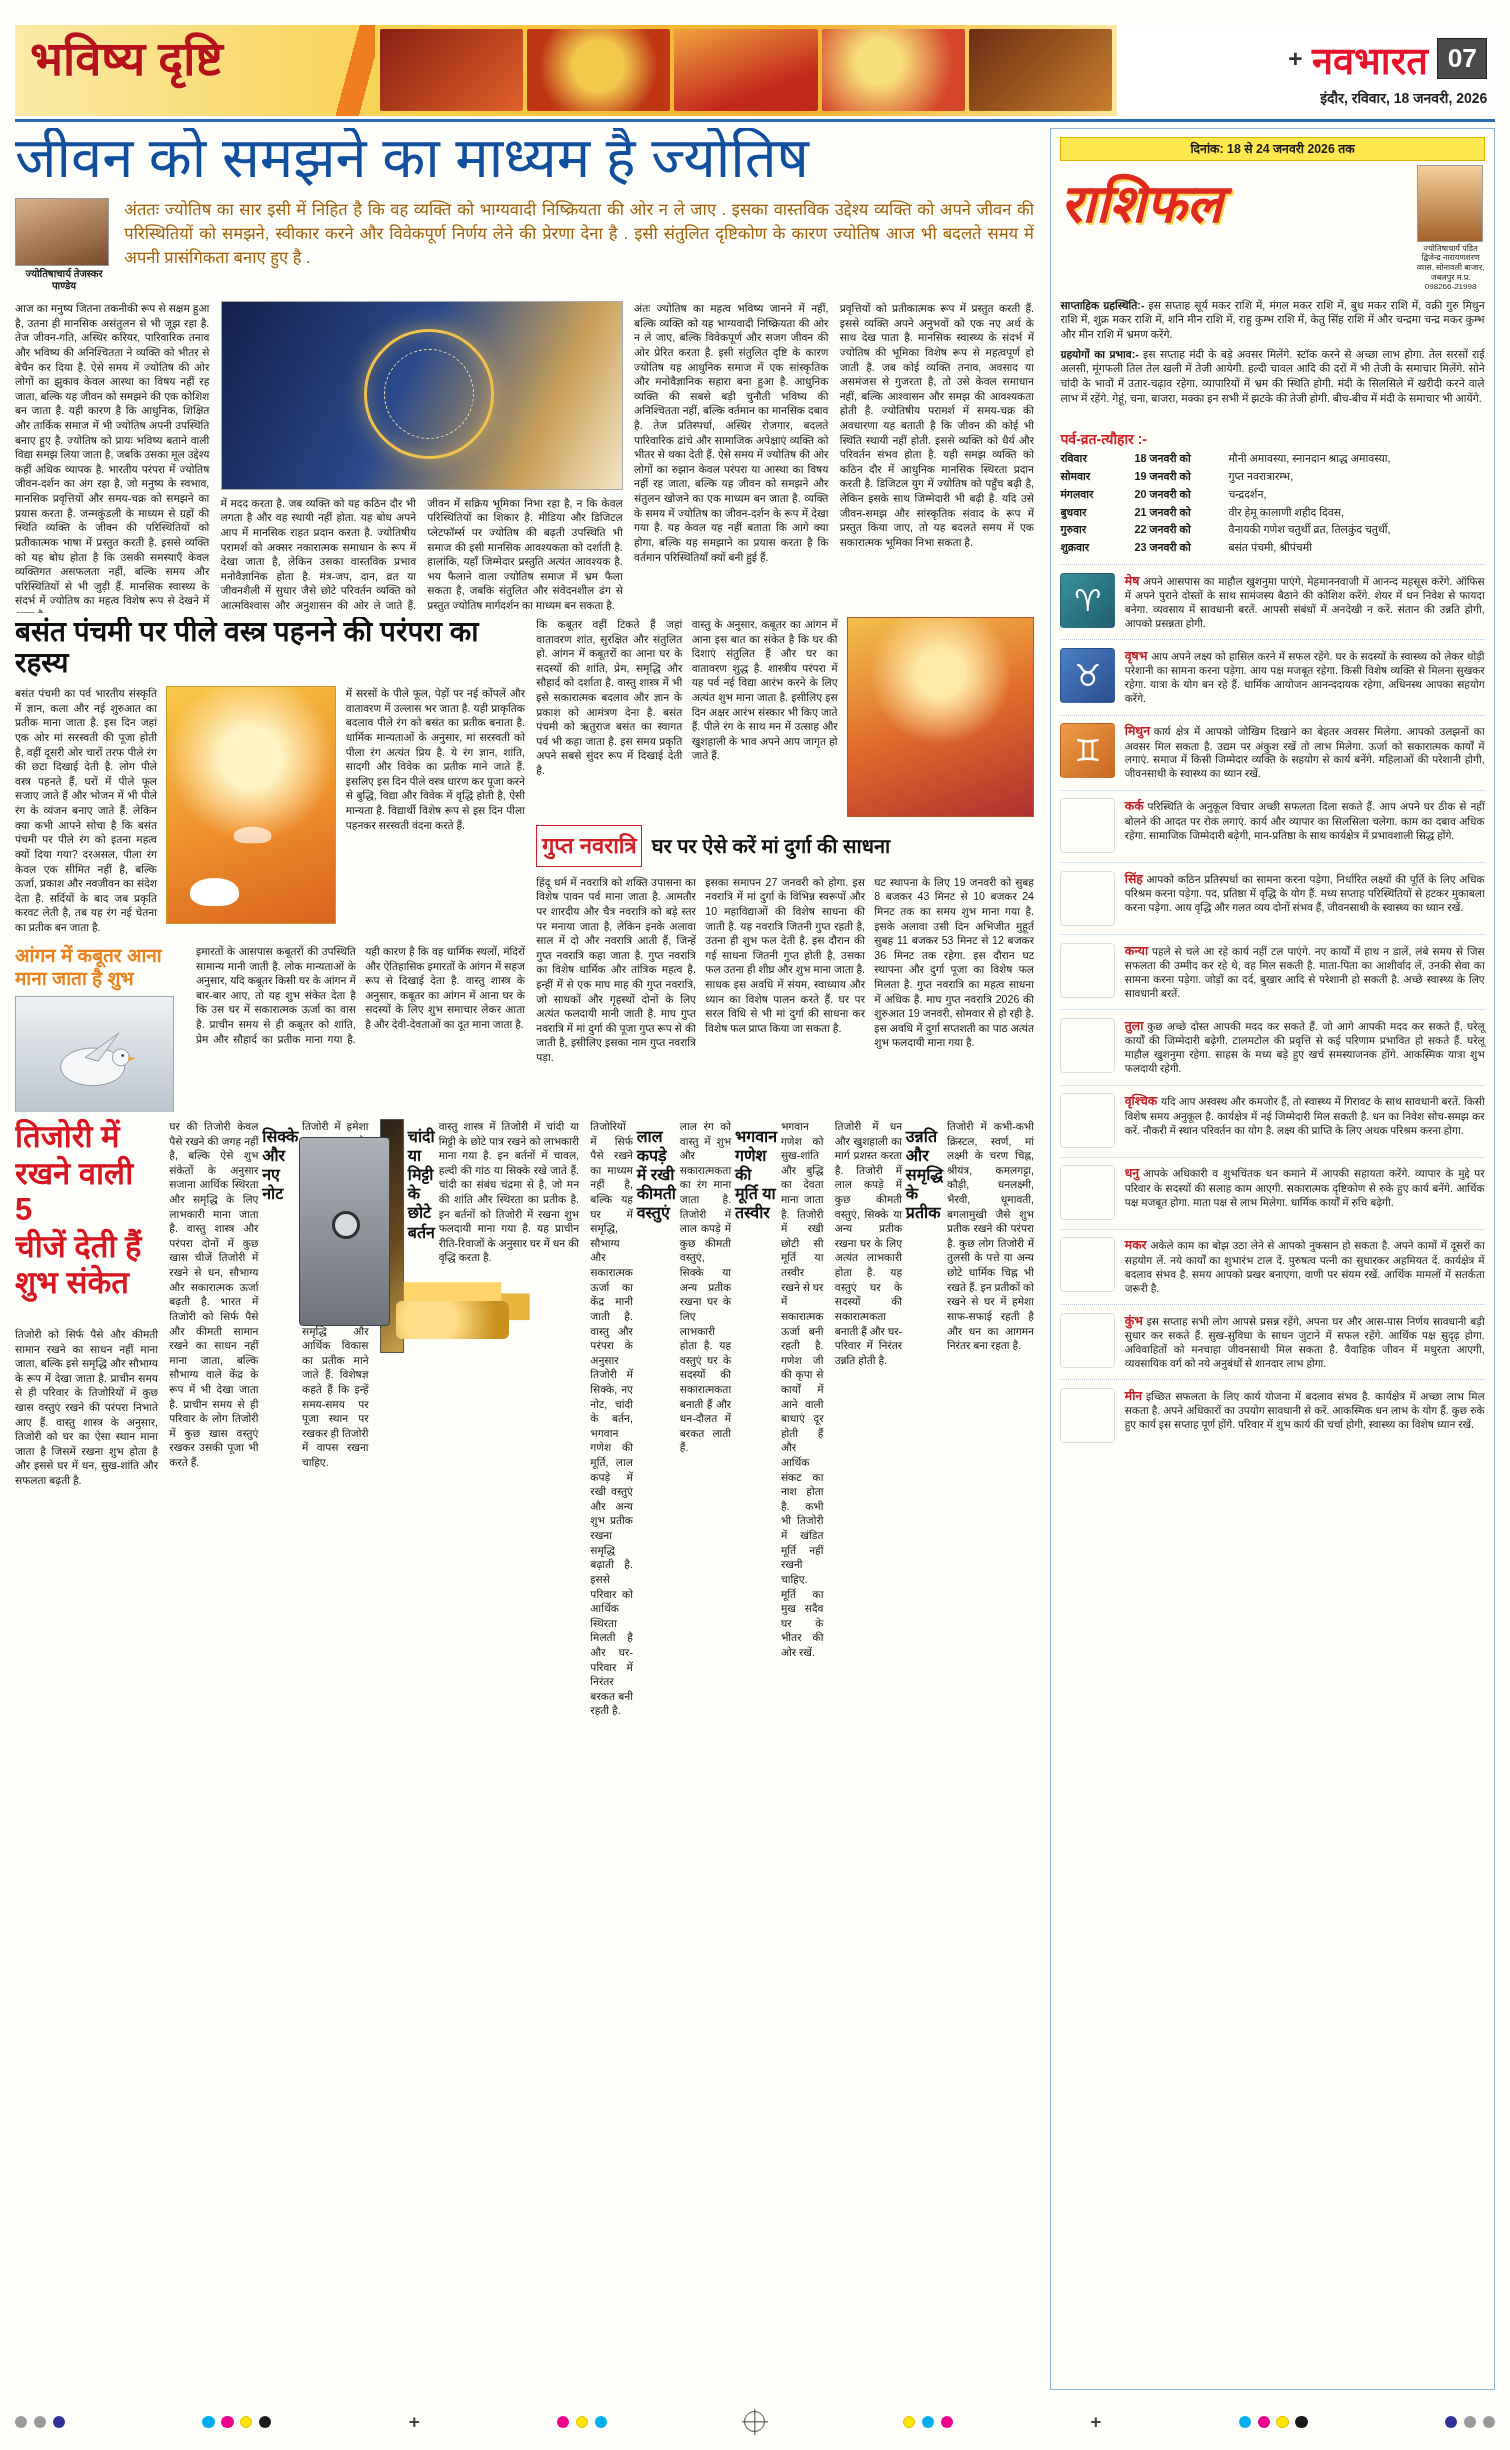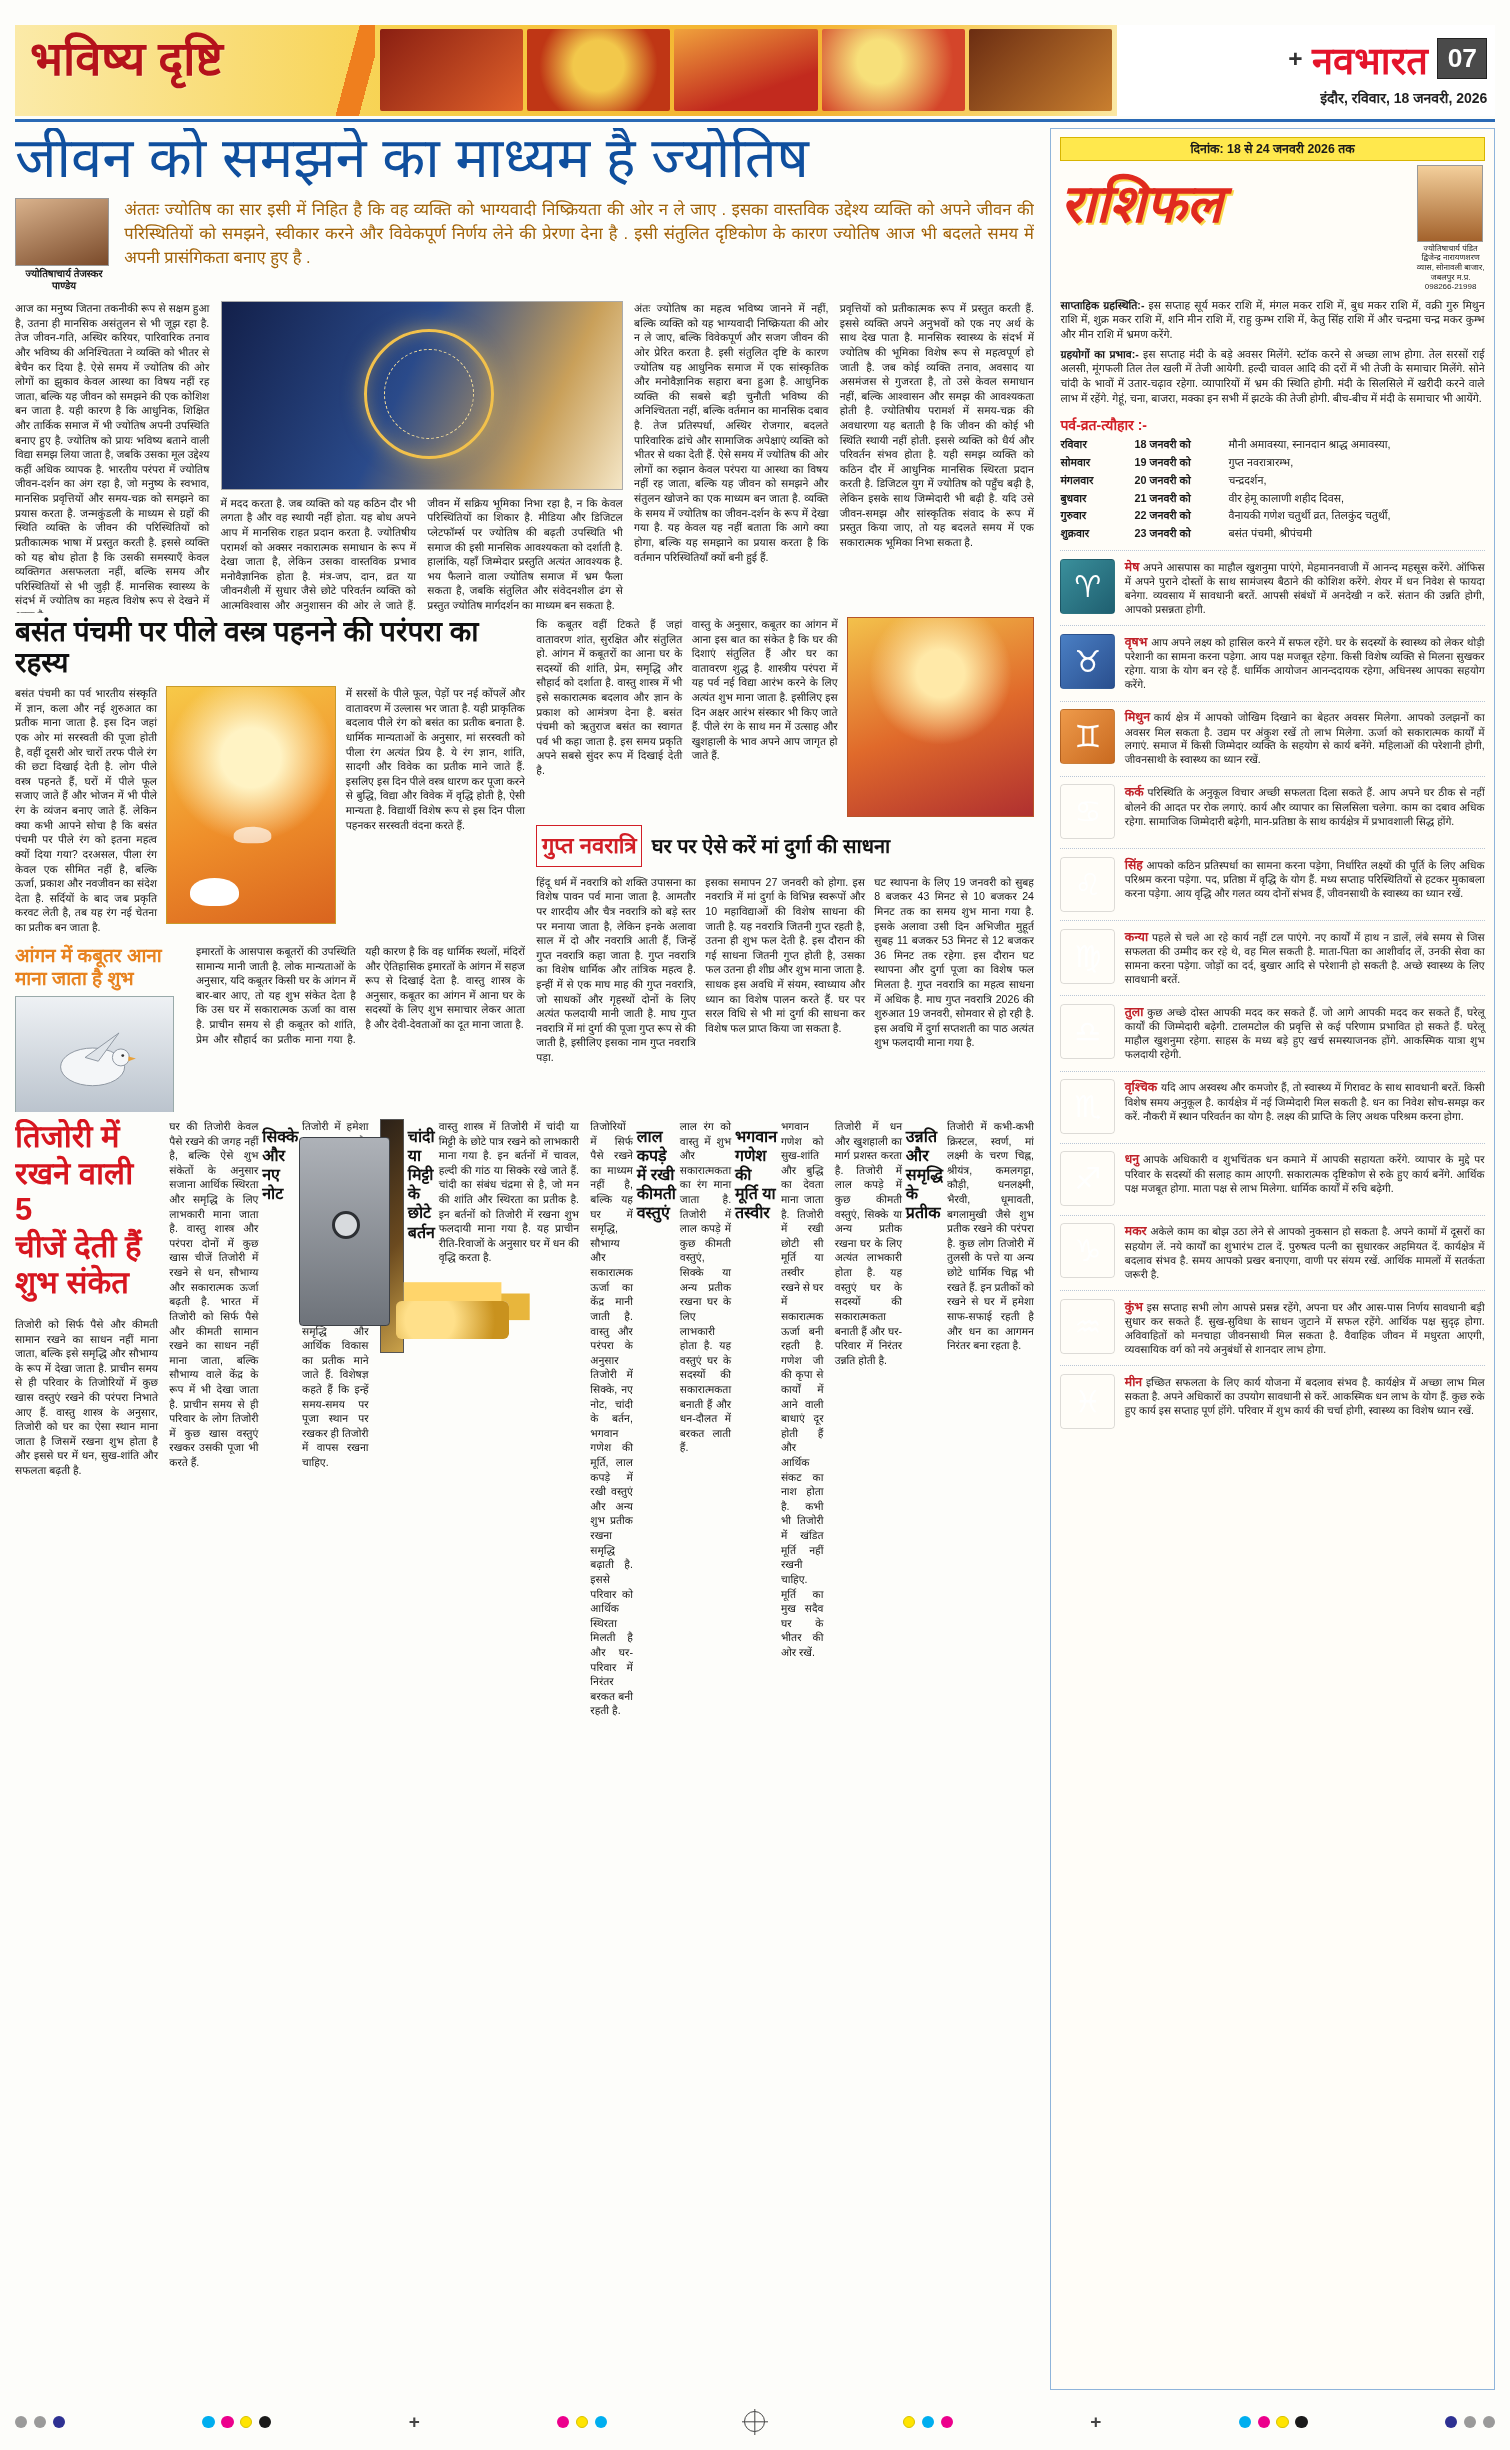--- a/index.html
+++ b/index.html
@@ -70,40 +70,40 @@
   .b2r-headrow{display:flex;gap:9.4px;align-items:center;margin-top:7.6px}
   .gupt{width:106px;flex:none;border:1.9px solid #d21f26;color:#d21f26;font-weight:bold;font-size:22px;line-height:1.15;text-align:center;padding:7.6px 3.8px}
   .b2r-headrow h4{font-size:20px;font-weight:bold;color:#101010;line-height:1.12}
   .b2r-cols{display:flex;gap:9.4px;margin-top:7.6px;flex:1}
   .b2r-cols>div{flex:1}
 
   
   .band3{position:absolute;left:15px;top:1119px;width:1019px;bottom:66px;overflow:hidden;display:flex;gap:11.3px}
   .t-left{width:143px;flex:none}
   .t-head{color:#d7161f;font-weight:bold;font-size:31px;line-height:1.18}
-  .t-intro{margin-top:15px}
+  .t-intro{margin-top:25px}
   .t-col{flex:1;display:flex;gap:3.8px}
   .t-sub{font-size:16px;font-weight:bold;color:#111;margin:7.6px 0 1.9px;line-height:1.2}
   .safe{width:100%;height:234px;position:relative;border:0.9px solid #555;
     background:linear-gradient(135deg,#2b2118,#6b4a1f 55%,#caa24a)}
   .safe .door{position:absolute;right:13.2px;top:17px;width:91px;height:189px;background:linear-gradient(#aeb2b8,#6e737a);border:1.9px solid #3c4046;border-radius:3.8px}
   .safe .dial{position:absolute;right:43px;top:91px;width:28px;height:28px;border:3.8px solid #2c2f33;border-radius:50%;background:#d7dadd}
   .safe .gold{position:absolute;left:15px;bottom:13.2px;width:113px;height:38px;background:radial-gradient(circle at 30% 50%,#ffe08a 0 30%,#c9921e 80%);border-radius:5.7px;box-shadow:0 -26.4px 0 -7.6px #ffd56b,26.4px -13.2px 0 -5.7px #e8b63c}
 
   
   .sidebar{position:absolute;top:128px;right:15px;width:445px;bottom:60px;border:0.9px solid #8fb4da;padding:7.6px 9.4px;overflow:hidden;background:#fffdf8}
   .sb-datebar{background:#ffe84d;font-size:12.3px;font-weight:bold;text-align:center;padding:2.8px 1.9px;border:0.9px solid #d8b400}
   .sb-titlerow{display:flex;align-items:flex-start;gap:7.6px;margin-top:3.8px}
   .sb-title{flex:1;font-size:53px;font-weight:bold;color:#e02a1f;font-style:italic;text-shadow:1.9px 1.9px 0 #f9d84a;font-family:"Liberation Serif","DejaVu Serif",serif}
   .sb-astro{width:68px;flex:none;text-align:center}
   .sb-astro .ph{width:66px;height:77px;background:linear-gradient(#f3cf9b,#a3622c);border:0.9px solid #999}
   .sb-astro .cap{font-size:8px;line-height:1.2;margin-top:1.9px}
   .sb-p{font-size:10.7px;line-height:1.36;text-align:justify;margin-top:5.7px}
   .sb-bold{font-weight:bold}
-  .fest-head{color:#d21f26;font-weight:bold;font-size:14px;margin-top:10px}
+  .fest-head{color:#d21f26;font-weight:bold;font-size:14px;margin-top:24px}
   .fest{display:flex;font-size:10.8px;line-height:1.4;margin-top:2.8px}
   .f-day{width:74px;flex:none;font-weight:bold}
   .f-date{width:94px;flex:none;font-weight:bold}
   .f-text{flex:1}
   .sign{display:flex;gap:9.4px;margin-top:8.5px;border-top:0.9px dotted #b9c6d6;padding-top:7.6px}
   .sign-icon{width:55px;height:55px;flex:none;border-radius:3.8px;color:#fff;font-size:30px;display:flex;align-items:center;justify-content:center;border:0.9px solid #0002}
   .sign-body{flex:1;font-size:10.5px;line-height:1.33;text-align:justify}
   .sign-name{font-weight:bold;color:#c02128;font-size:12.3px;margin-right:3.8px}
   .sign:nth-of-type(1) .sign-icon{background:linear-gradient(135deg,#f2a93b,#d95a1e)}
   .sign:nth-of-type(2) .sign-icon{background:linear-gradient(135deg,#3f9b7a,#1f6b52)}

